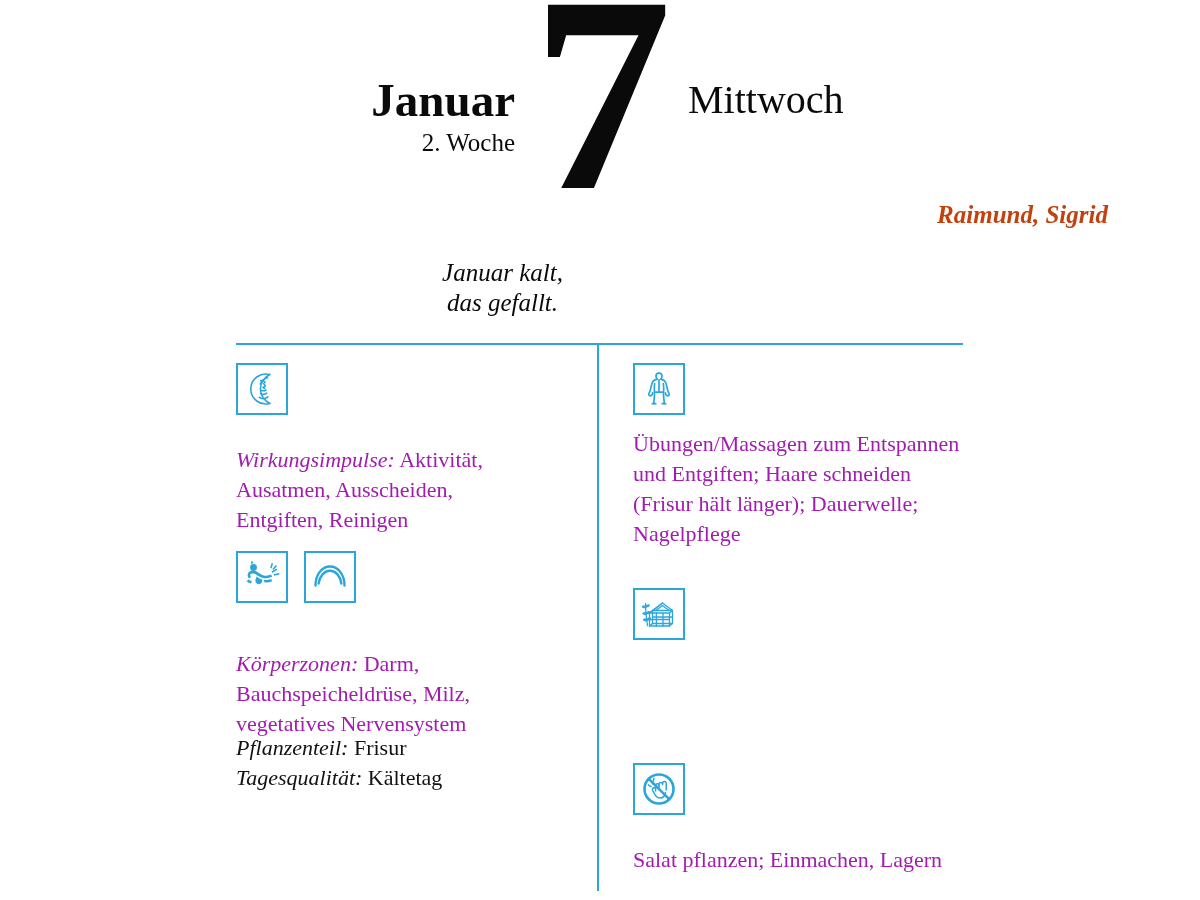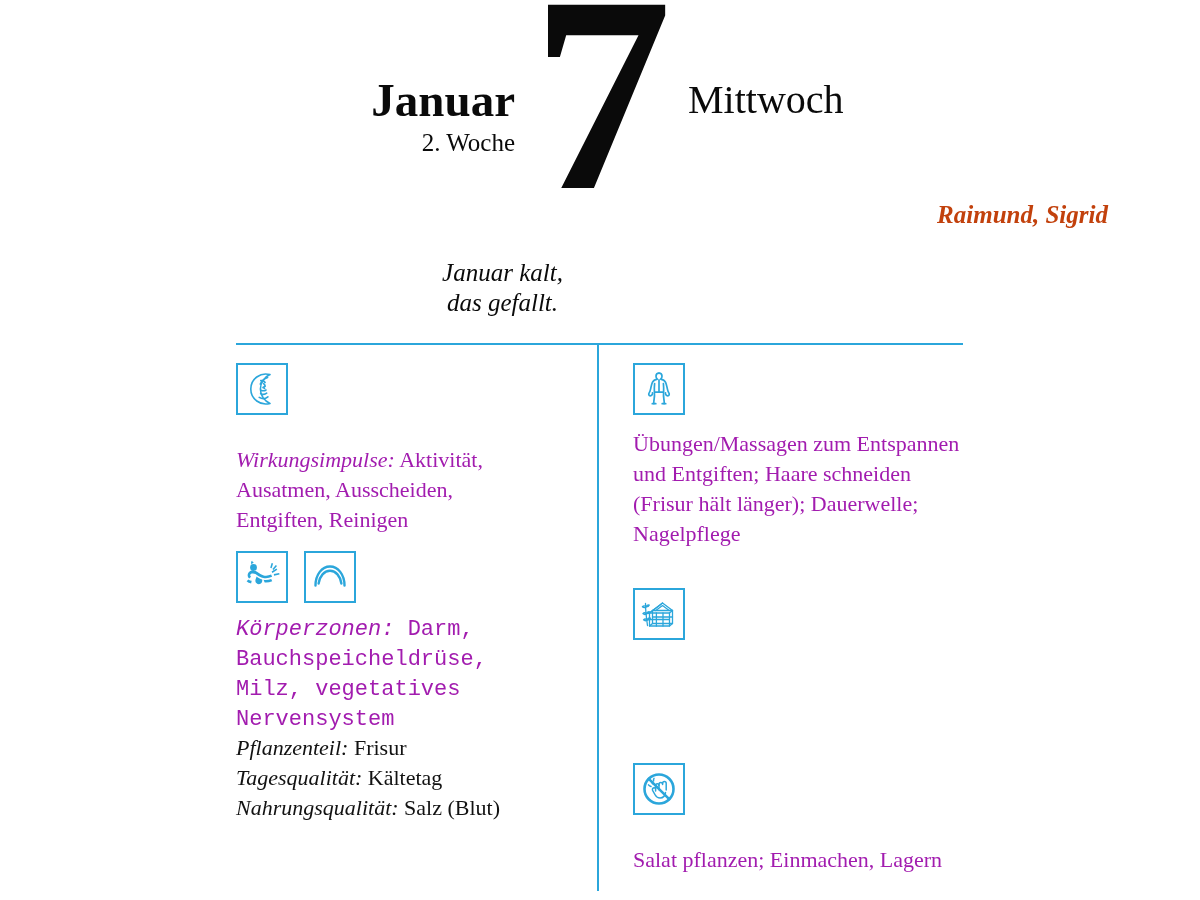--- a/index.html
+++ b/index.html
@@ -220,34 +220,31 @@
           </g>
         </svg>
       </div>
       <div class="iconbox">
         <svg width="40" height="40" viewBox="0 0 40 40" fill="none" stroke="#2ba6db" stroke-width="2.4" stroke-linecap="round">
           <path d="M5.5 28.5C5.5 17.5 12 9.5 20 9.5s14.5 8 14.5 19"></path>
           <path d="M8.6 26.5C9.6 19.1 14.3 13.8 20 13.8s10.4 5.3 11.4 12.7"></path>
         </svg>
       </div>
     </div>
-    <div class="body-text" style="margin-top:12px; width:310px;font-family:Liberation Mono, monospace;">
+    <div class="body-text" style="margin-top:46px; width:310px;">
       <span class="lbl">Körperzonen:</span><span> Darm, Bauchspeicheldrüse, Milz, vegetatives Nervensystem</span>
     </div>
   </div>
 
   <div class="section attr-list" style="top:390px;">
     <div class="row">
       <span class="lbl">Pflanzenteil:</span><span> Frisur</span>
     </div>
     <div class="row">
       <span class="lbl">Tagesqualität:</span><span> Kältetag</span>
-    </div>
-    <div class="row">
-      <span class="lbl">Nahrungsqualität:</span><span> Salz (Blut)</span>
     </div>
   </div>
 </div>
 
 <div class="col col-right">
 
   <div class="section" style="top:20px;">
     <div class="iconbox">
       <svg width="38" height="38" viewBox="0 0 38 38" fill="none" stroke="#2ba6db" stroke-width="1.7" stroke-linejoin="round" stroke-linecap="round">
         <path d="M19 3.2c-1.9 0-3 1.3-3 3 0 1.3.6 2.3 1.4 2.9-2.3.5-4.2 1.6-5 3.2-.8 1.6-1.3 4.6-1.9 7.1-.3 1.3-.7 2.4-1.2 3.2-.5.8-.7 1.6-.5 2.2.2.6.8 1 1.5 1 .8 0 1.4-.4 1.8-1 .4-.7.5-1.4.4-2"></path>

